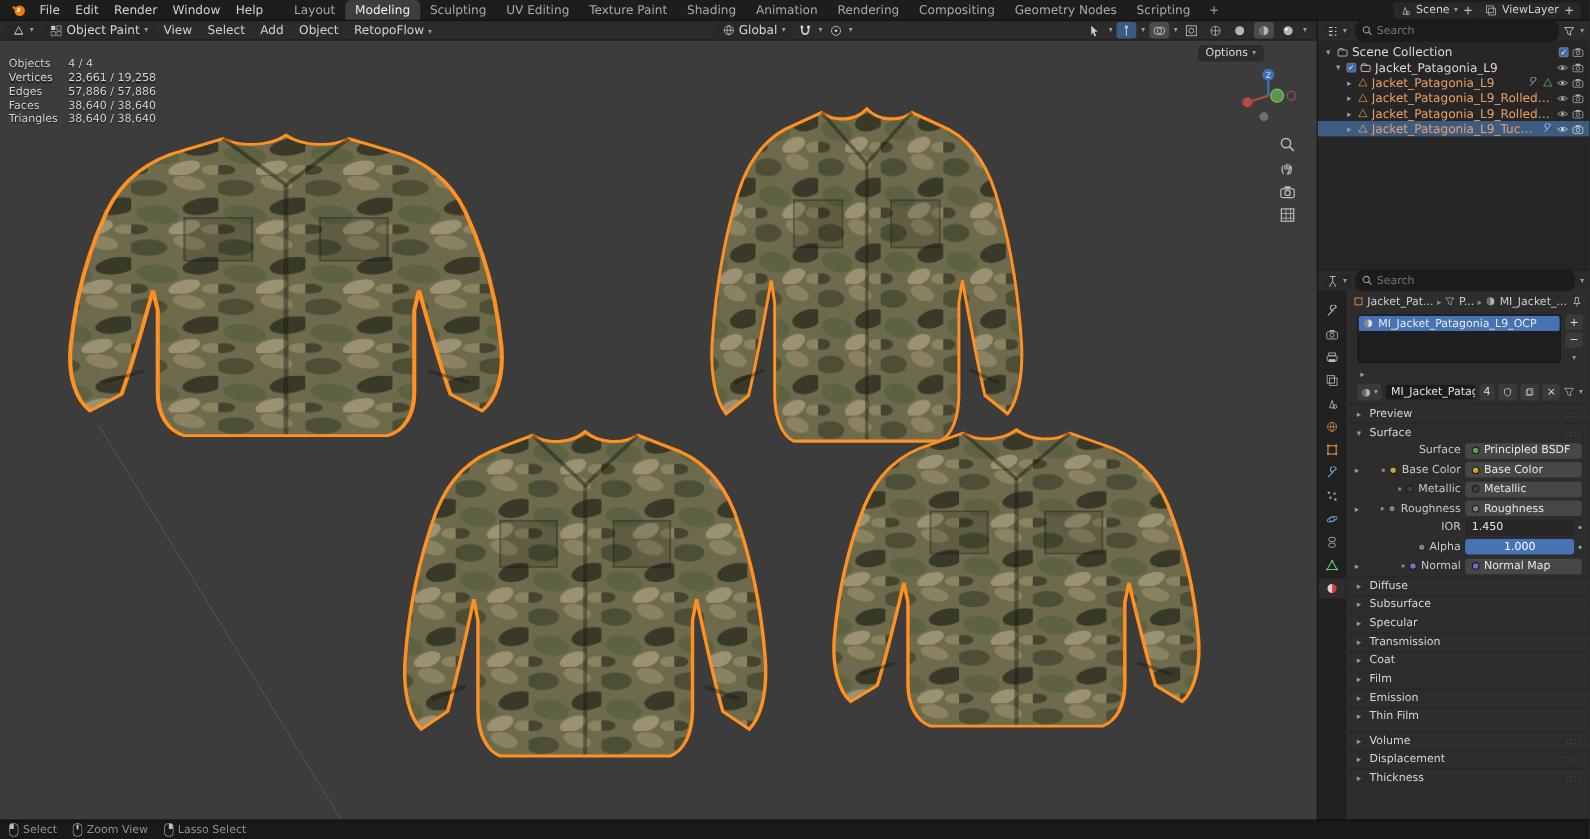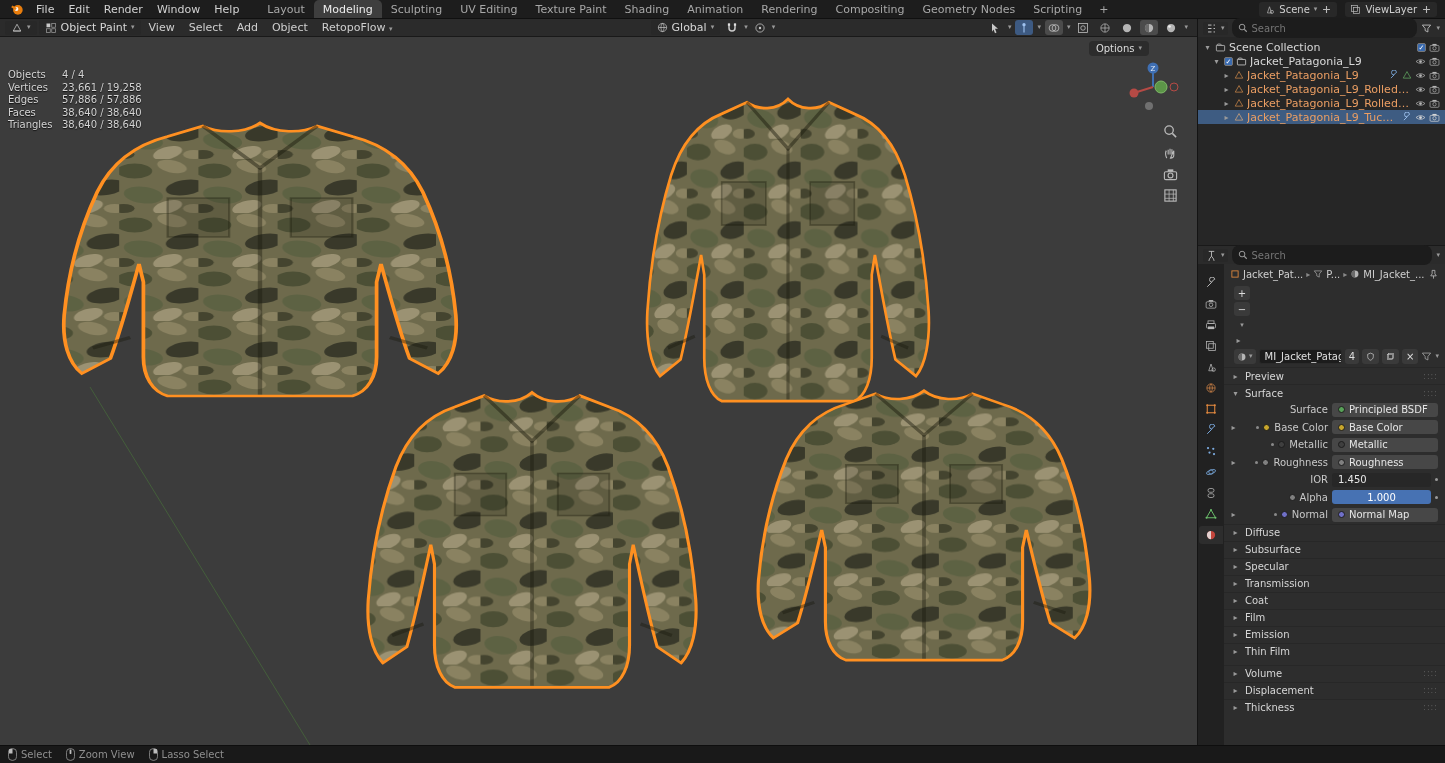--- a/index.html
+++ b/index.html
@@ -8,21 +8,21 @@
   .app{display:flex;flex-direction:column;width:1445px;height:763px}
 
   
   .topbar{height:19px;background:#1d1d1d;display:flex;align-items:stretch;padding-left:5px;border-bottom:1px solid #101010;flex:none}
   .logo{display:flex;align-items:center;padding:0 5px}
   .menu-item{display:flex;align-items:center;padding:0 7px;color:#d2d2d2;cursor:default}
   .ws-tabs{display:flex;margin-left:12px}
   .ws-tab{display:flex;align-items:center;padding:0 9px;color:#a8a8a8;border-radius:5px 5px 0 0;white-space:nowrap}
   .ws-tab.active{background:#3e3e3e;color:#ededed}
   .ws-add{display:flex;align-items:center;padding:0 8px;color:#a8a8a8}
-  .topbar-right{margin-left:auto;display:flex;align-items:center;gap:8px;padding-right:8px}
+  .topbar-right{margin-left:auto;display:flex;align-items:center;padding-right:8px}
   .widget{display:flex;align-items:center;gap:4px;background:#282828;border-radius:3px;height:15px;padding:0 5px;font-size:10px;color:#d0d0d0}
   .caret{font-size:7px;color:#9a9a9a;line-height:1}
 
   
   .main{flex:1;display:flex;min-height:0}
   .vp-col{width:1197px;display:flex;flex-direction:column;flex:none}
 
   .vp-header{height:18px;background:#2b2b2b;border-bottom:1px solid #191919;display:flex;align-items:center;gap:2px;padding:0 5px;flex:none}
   .hbtn{display:flex;align-items:center;gap:4px;padding:1px 6px;border-radius:3px;color:#d6d6d6;white-space:nowrap}
   .hbtn.dd{background:#282828}
@@ -30,21 +30,21 @@
   .hgroup{display:flex;align-items:center;gap:3px}
   .mid-group{margin-left:250px}
   .right-group{margin-left:auto;display:flex;align-items:center;gap:4px;padding-right:4px}
   .tgl{width:18px;height:15px;display:flex;align-items:center;justify-content:center;border-radius:3px}
   .tgl.on{background:#4b4b4b}
   .tgl.blue{background:#3d5a82}
 
   .viewport{position:relative;flex:1;background:#3c3c3c;overflow:hidden}
   .scene-svg{position:absolute;inset:0}
 
-  .stats{position:absolute;left:8px;top:32px;font-size:10px;color:#d4d4d4;text-shadow:0 1px 1px rgba(0,0,0,.75);line-height:12.5px}
+  .stats{position:absolute;left:8px;top:16px;font-size:10px;color:#d4d4d4;text-shadow:0 1px 1px rgba(0,0,0,.75);line-height:12.5px}
   .stats .r{display:flex;white-space:nowrap}
   .stats .l{width:54px}
 
   .options-btn{position:absolute;right:48px;top:4px;display:flex;align-items:center;gap:4px;background:rgba(35,35,35,.65);border-radius:4px;padding:2px 7px;color:#dcdcdc;font-size:10px}
 
   .gizmo{position:absolute;right:16px;top:22px}
   .nav-ico{position:absolute;right:17px;width:20px;height:20px;display:flex;align-items:center;justify-content:center;opacity:.85}
 
   
   .right-col{width:248px;display:flex;flex-direction:column;border-left:1px solid #141414;flex:none;min-height:0}
@@ -651,20 +651,29 @@
                 <span>MI_Jacket_...</span>
               </span>
               <span class="pin">
                 <svg class="mi" width="11" height="11" viewBox="0 0 16 16">
                     <path d="M6,2 H10 V7 L12,10 H4 L6,7 Z M8,10 V14" fill="none" stroke="#b9b9b9" stroke-width="1.2"></path>
                   </svg>
               </span>
             </div>
 
             <div class="slots">
+              <div class="slot-list">
+                <div class="slot-row sel">
+                  <svg class="mi" width="10" height="10" viewBox="0 0 16 16">
+                      <circle cx="8" cy="8" r="5.5" fill="#d8d8d8"></circle>
+                      <path d="M8,2.5 A5.5,5.5 0 0,0 8,13.5 Z" fill="#8a8a8a"></path>
+                    </svg>
+                  <span>MI_Jacket_Patagonia_L9_OCP</span>
+                </div>
+              </div>
               <div class="slot-side">
                 <div class="sbtn">+</div>
                 <div class="sbtn">−</div>
                 <div class="sbtn" style="background:none">
                     <span class="caret">▾</span>
                   </div>
               </div>
             </div>
             <div class="specials">
                 <span class="exp8">▸</span>

